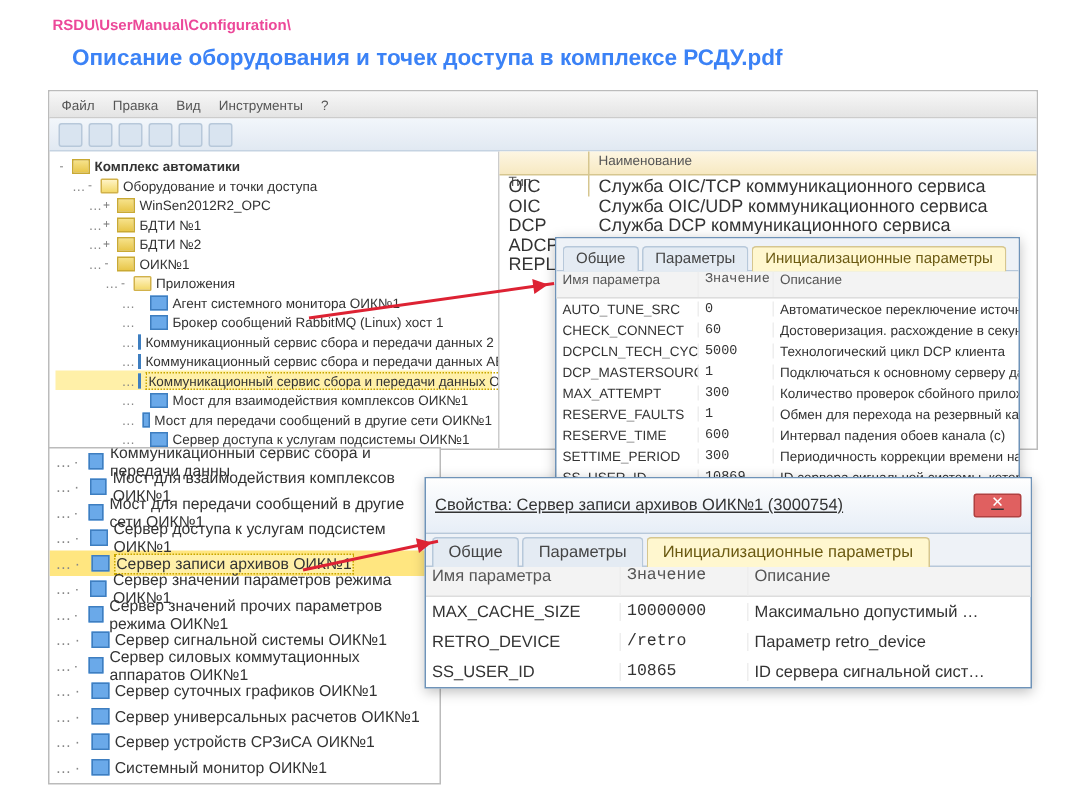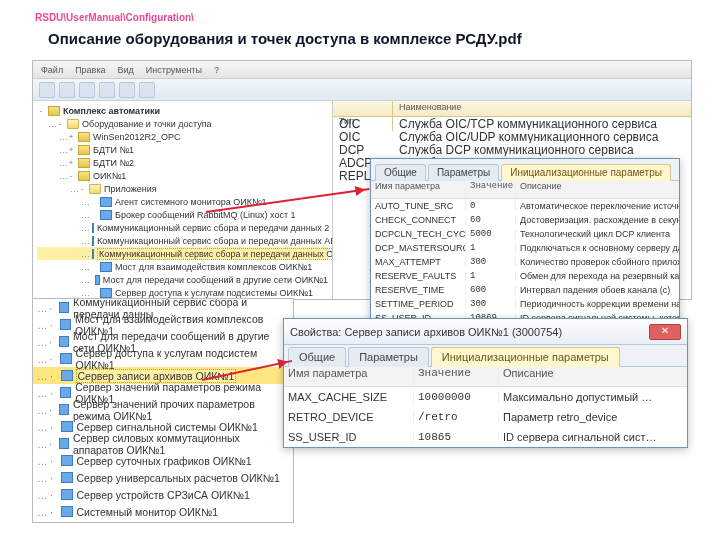--- a/index.html
+++ b/index.html
@@ -1,20 +1,20 @@
 <!DOCTYPE html>
 <html><head>
 <meta charset="utf-8">
 <style>
   * { box-sizing: border-box; }
   body { margin:0; font-family: "Segoe UI", Tahoma, sans-serif; font-size:10px; background:#fff; overflow:hidden; }
   .page { width:720px; height:540px; position:relative; }
 
   .path { position:absolute; left:35px; top:12px; font-size:10px; font-weight:bold; color:#ec4899; }
-  .title { position:absolute; left:48px; top:30px; font-size:15px; font-weight:bold; color:#0f172a; }
+  .title { position:absolute; left:48px; top:30px; font-size:15px; font-weight:bold; color:#3b82f6; }
 
   .bgshot { position:absolute; left:32px; top:60px; width:660px; height:240px; border:1px solid #bbb; background:#fff; }
   .menubar { height:18px; background:linear-gradient(#f7f7f7,#e4e4e4); border-bottom:1px solid #ccc; display:flex; align-items:center; gap:12px; padding:0 8px; font-size:9px; color:#555; }
   .toolbar { height:22px; background:linear-gradient(#f2f6fb,#e1e9f2); border-bottom:1px solid #c5d3e2; display:flex; align-items:center; gap:4px; padding:0 6px; }
   .tbtn { width:16px; height:16px; background:#d9e4f0; border:1px solid #b7c8da; border-radius:2px; }
   .bgsplit { display:flex; height:calc(100% - 40px); }
   .bgtree { width:300px; border-right:1px solid #ccc; padding:3px 4px; overflow:hidden; }
   .bgright { flex:1; display:flex; flex-direction:column; }
   .headerbar { height:16px; background:linear-gradient(#fdf6e3,#f7e9c2); border-bottom:1px solid #d6c68f; display:flex; font-size:9px; color:#555; }
   .headerbar .col1 { width:60px; padding:15px 6px; border-right:1px solid #d6c68f; }
@@ -28,21 +28,21 @@
   .ic-srv { background:linear-gradient(#f6e28a,#e8c64a); border:1px solid #c9a933; }
   .ic-fold { background:linear-gradient(#fff3c4,#f3d96b); border:1px solid #d2b24a; border-radius:1px; }
   .ic-app { background:#6aa9e9; border:1px solid #3e7ec0; }
   .tnode.sel { background:#fff0a8; }
   .tnode.sel span.lbl { border:1px dotted #c7a600; padding:0 1px; }
 
   .propbox { position:absolute; border:1px solid #6f93b8; background:#fff; box-shadow:0 2px 8px rgba(0,0,0,.25); font-size:10px; }
   .propbox.small { left:370px; top:158px; width:310px; }
   .propbox.big   { left:283px; top:318px; width:405px; }
   .propcap { height:22px; background:linear-gradient(#fefefe,#e7eef7); border-bottom:1px solid #b7c8da; display:flex; align-items:center; padding:0 6px; font-size:10px; color:#333; }
-  .propcap.big { height:26px; font-size:11px; }
+  .propcap.big { height:37px; font-size:11px;text-decoration:underline; }
   .propcap .x { margin-left:auto; width:32px; height:16px; background:#e06060; border:1px solid #b04040; border-radius:2px; color:#fff; text-align:center; line-height:12px; font-size:10px; }
   .tabs { display:flex; align-items:flex-end; height:22px; background:#eef2f7; border-bottom:1px solid #b7c8da; padding:0 4px; gap:2px; }
   .tab { padding:2px 8px 3px; font-size:10px; background:#e4ebf3; border:1px solid #b7c8da; border-bottom:none; border-radius:3px 3px 0 0; color:#444; position:relative; top:1px; }
   .tab.active { background:#fff7cf; border-color:#d6c68f; color:#6b5a12; z-index:2; }
   .tabs.big .tab { font-size:11px; padding:3px 10px 4px; }
   .propgrid { display:flex; flex-direction:column; }
   .phead { display:flex; height:18px; background:#f3f3f3; border-bottom:1px solid #ddd; font-size:9px; color:#555; }
   .phead.big, .prow.big { font-size:11px; height:20px; }
   .prow { display:flex; height:14px; font-size:9px; color:#333; align-items:center; }
   .pc1 { width:95px; padding:0 4px; border-right:1px solid #eee; white-space:nowrap; overflow:hidden; }

